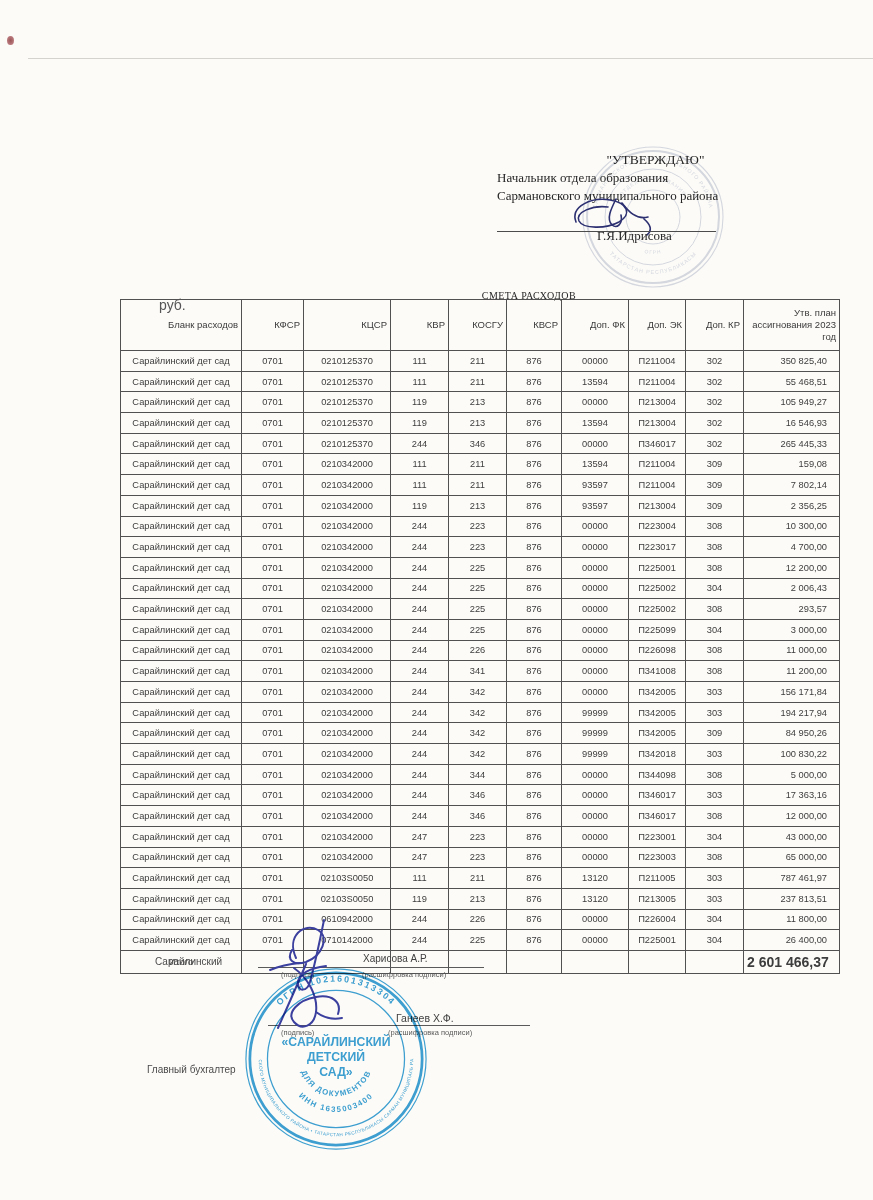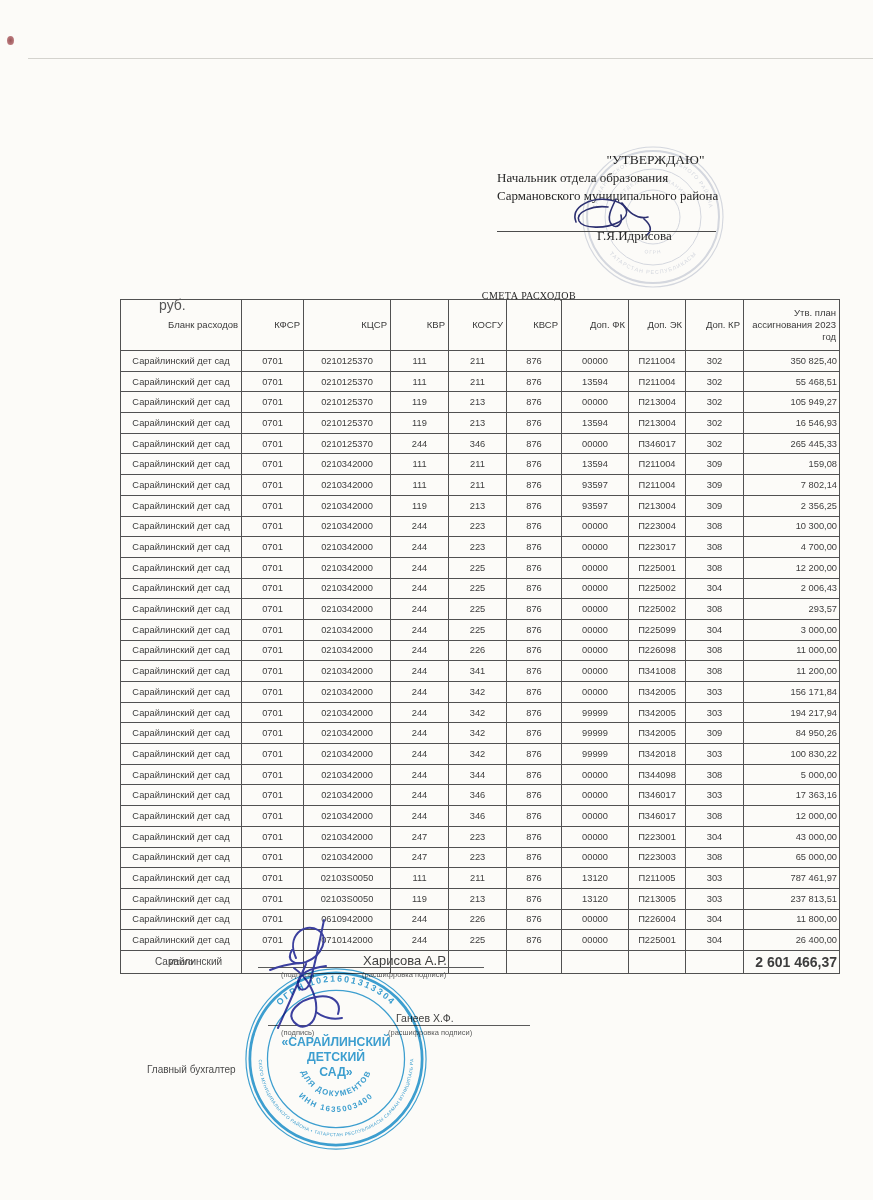--- a/index.html
+++ b/index.html
@@ -31,29 +31,29 @@
   
   .sheet { left:120px; top:299px; width:719px; }
   table { border-collapse:collapse; table-layout:fixed; width:719px; }
   th, td { border:1px solid #515151; overflow:hidden; }
   table { border:1.5px solid #3f3f3f; }
   th { height:48px; font-weight:normal; font-size:9.5px; color:#3a3a3a;
        text-align:right; vertical-align:middle; padding:1px 3px; line-height:1.25; }
   td { height:19.7px; font-size:9.3px; color:#3d3d3d; padding:0 3px; white-space:nowrap; }
   td.c-name  { text-align:center; }
   td.c-code  { text-align:center; }
-  td.c-money { text-align:right; padding-right:2px; }
+  td.c-money { text-align:right; padding-right:12px; }
   tr.total-row td { height:22px; }
   tr.total-row .t-label { font-weight:normal; }
   tr.total-row .t-value { font-weight:bold; font-size:14px; }
 
   
   .lbl-head { left:155px; top:956px; font-size:10px; color:#4a4a4a; }
   .lbl-acct { left:147px; top:1016px; font-size:10px; color:#4a4a4a;margin-top:48px; }
-  .name-head { left:363px; top:953px; font-size:13px; color:#3f3f3f; }
+  .name-head { left:363px; top:953px; font-size:10px; color:#3f3f3f; }
   .name-acct { left:396px; top:1012px; font-size:10.5px; color:#3f3f3f; }
   .rule-head { left:258px; top:967px; width:226px; border-bottom:1px solid #5a5a5a; }
   .rule-acct { left:268px; top:1025px; width:262px; border-bottom:1px solid #5a5a5a; }
   .cap { font-size:7.5px; color:#5a5a5a; }
   .cap-sig1 { left:281px; top:970px; } .cap-dec1 { left:362px; top:970px; }
   .cap-sig2 { left:281px; top:1028px; } .cap-dec2 { left:388px; top:1028px; }
 
   .sig { pointer-events:none; }
   .stamp { mix-blend-mode:multiply; pointer-events:none; }
   svg text { font-family:"Liberation Sans", sans-serif; }

